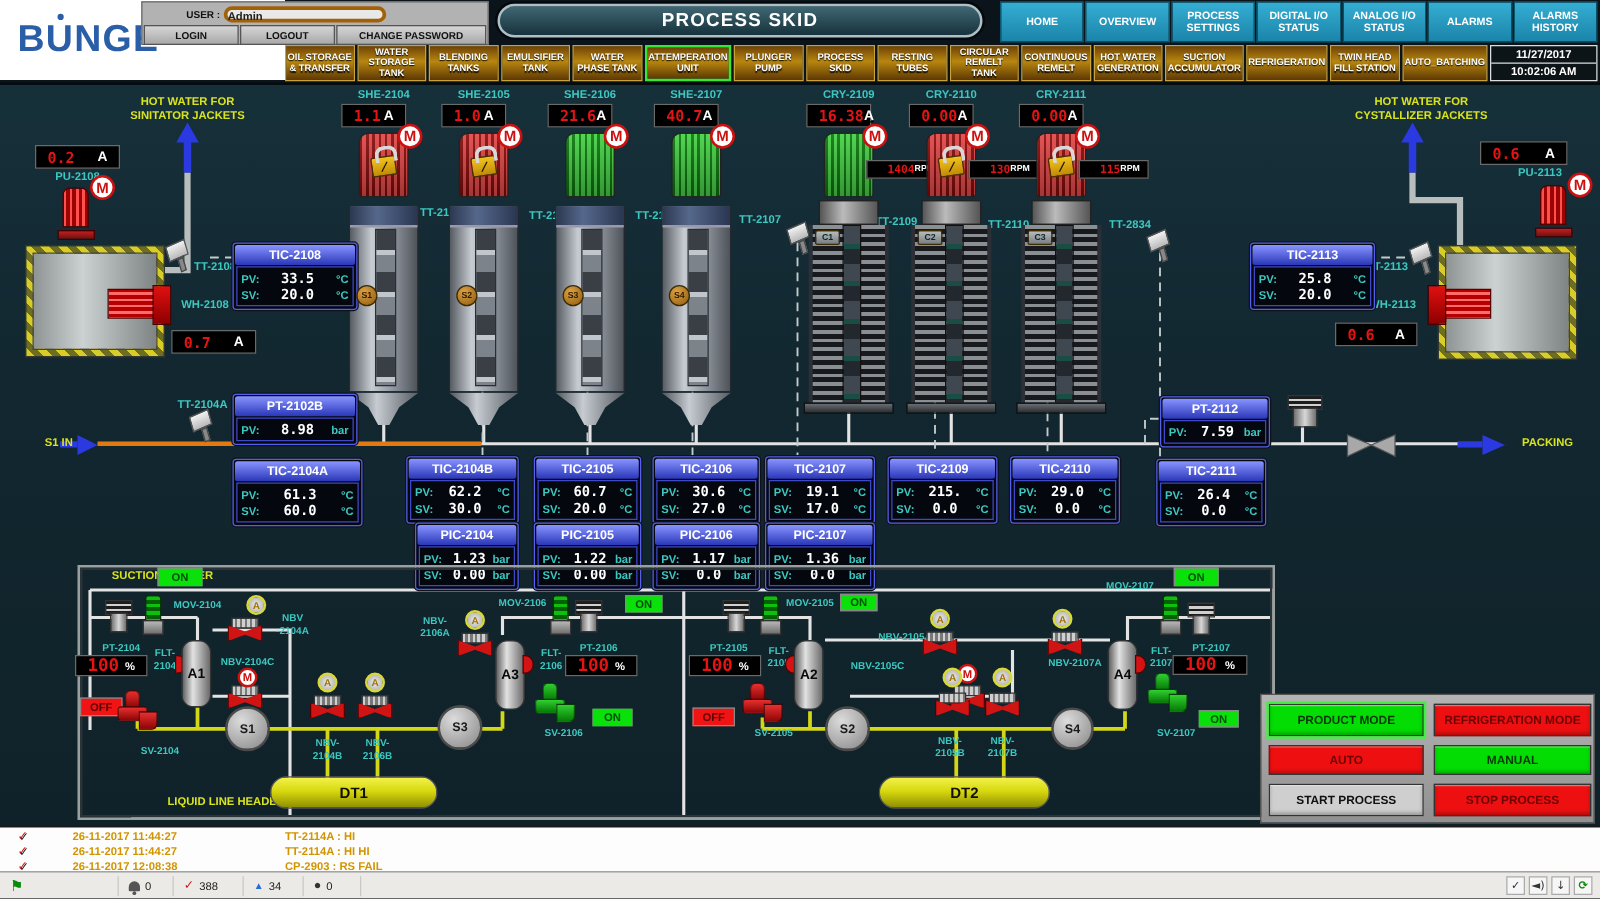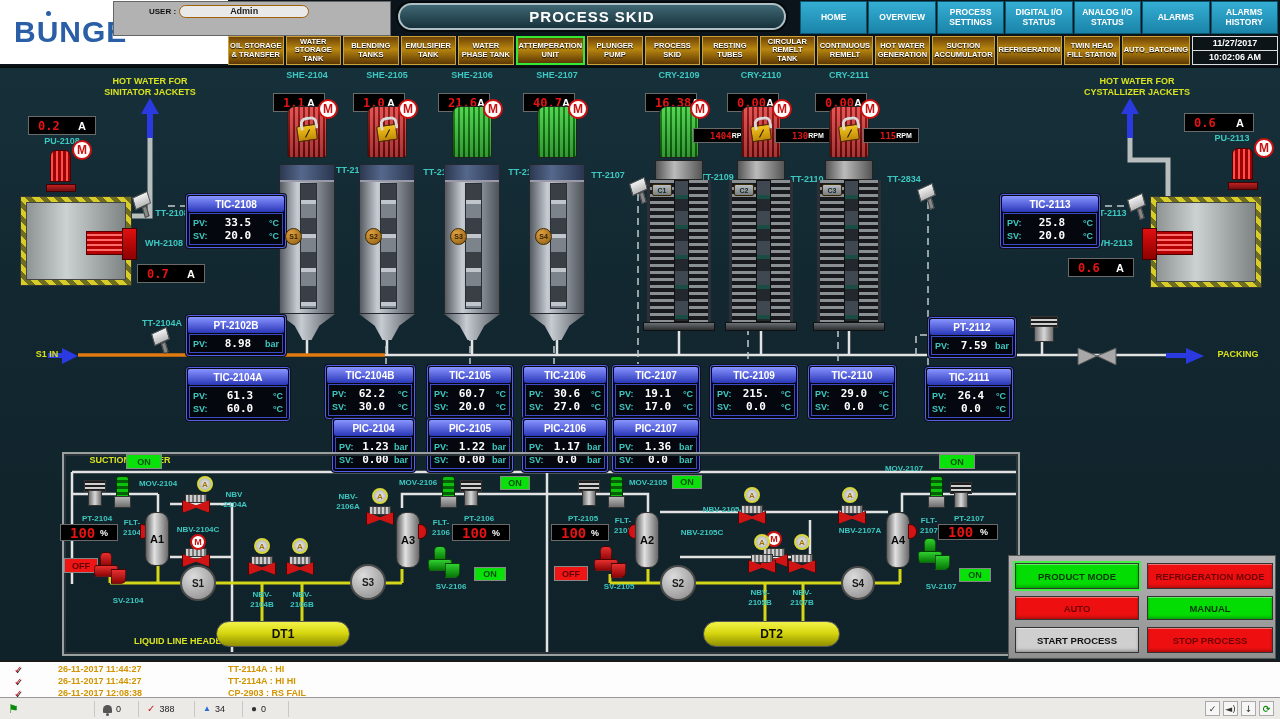--- a/index.html
+++ b/index.html
@@ -8,21 +8,21 @@
 
   
   .hdr{position:absolute;left:0;top:0;width:1280px;height:66px;background:#0a141a;}
   .logo-box{position:absolute;left:0;top:0;width:228px;height:64px;background:#fff;display:flex;align-items:center;padding-left:14px;}
   .logo{font:bold 30px "Liberation Sans",sans-serif;color:#2a5fa8;letter-spacing:1px;position:relative;}
   .logo .u{position:relative;}
   .logo .u::after{content:"";position:absolute;left:50%;top:-4px;width:5px;height:5px;margin-left:-2px;border-radius:50%;background:#2a5fa8;}
   .login-panel{position:absolute;left:113px;top:1px;width:278px;height:35px;background:#b2b2b2;border:1px solid #666;}
   .user-row{display:flex;align-items:center;height:18px;padding-left:35px;}
   .user-label{font:bold 8px "Liberation Sans",sans-serif;color:#111;margin-right:3px;}
-  .user-field{width:130px;height:13px;background:#e9e9e9;border:1px solid #a16207;border-radius:7px;text-align:center;font:bold 9px "Liberation Sans",sans-serif;color:#222;line-height:11px;}
+  .user-field{width:130px;height:13px;background:#e9e9e9;border:3px solid #a16207;border-radius:7px;font:bold 9px "Liberation Sans",sans-serif;color:#222;line-height:11px;}
   .auth-row{display:flex;height:16px;gap:1px;padding:0 1px;}
   .auth-row .abtn{flex:1;background:linear-gradient(#d6d6d6,#a8a8a8);border:1px solid #555;font:bold 8px "Liberation Sans",sans-serif;color:#111;display:flex;align-items:center;justify-content:center;cursor:pointer;}
   .title-pill{position:absolute;left:398px;top:3px;width:388px;height:27px;border-radius:14px;background:linear-gradient(180deg,#3f6874,#17323c);border:2px solid #aebfc5;box-shadow:0 0 0 2px #05090c;display:flex;align-items:center;justify-content:center;font:bold 15px "Liberation Sans",sans-serif;color:#fff;letter-spacing:1px;}
   .top-nav{position:absolute;left:800px;top:1px;width:478px;height:33px;display:flex;gap:1px;}
   .bbtn{flex:1;background:linear-gradient(180deg,#35aed4,#1b84a9);border:1px solid #0b5870;color:#fff;font:bold 8.5px "Liberation Sans",sans-serif;display:flex;align-items:center;justify-content:center;text-align:center;line-height:1.15;cursor:pointer;}
   .unit-nav{position:absolute;left:228px;top:36px;width:962px;height:29px;display:flex;gap:2px;}
   .gbtn{flex:1;background:linear-gradient(180deg,#6e4306,#b8860f 45%,#5d3804);border:1px solid #caa23c;color:#fff;font:bold 7.5px "Liberation Sans",sans-serif;display:flex;align-items:center;justify-content:center;text-align:center;line-height:1.15;padding:1px;text-shadow:0 1px 1px #000;cursor:pointer;}
   .gbtn.active{border:2px solid #35e835;}
   .dt-box{position:absolute;left:1192px;top:36px;width:86px;height:29px;border:1px solid #dcdcdc;background:#0d1418;}
   .dt-box div{height:50%;display:flex;align-items:center;justify-content:center;font:bold 9px "Liberation Sans",sans-serif;color:#fff;}
@@ -44,21 +44,21 @@
   .fp-title{height:16px;margin:1px;background:linear-gradient(180deg,#8894ff,#2a37b8);border-radius:2px;color:#fff;font:bold 10px "Liberation Sans",sans-serif;display:flex;align-items:center;justify-content:center;}
   .fp-body{margin:1px 2px 2px 2px;border:1px solid #3e49c8;padding:2px 3px;}
   .fp-row{display:flex;align-items:center;height:13px;}
   .fp-row .l{width:24px;color:#3cc8c0;font:bold 9px "Liberation Sans",sans-serif;}
   .fp-row .v{flex:1;text-align:center;color:#fff;font:bold 11px "DejaVu Sans Mono",monospace;}
   .fp-row .u{width:20px;text-align:right;color:#3cc8c0;font:bold 9px "Liberation Sans",sans-serif;}
 
   
   .unit{position:absolute;top:2px;width:76px;height:280px;}
   .u-tag{position:absolute;left:0;top:0;width:100%;text-align:center;font:bold 9px "Liberation Sans",sans-serif;color:#3cc8c0;}
-  .u-amps{left:4px;top:23px;width:52px;height:19px;text-decoration:underline;}
+  .u-amps{left:4px;top:13px;width:52px;height:19px;text-decoration:underline;}
   .motor{position:absolute;left:18px;top:36px;width:40px;height:52px;border-radius:8px 8px 3px 3px;border:1px solid #222;}
   .motor.running{background:repeating-linear-gradient(90deg,rgba(0,0,0,.35) 0 2px,rgba(255,255,255,.18) 2px 5px),linear-gradient(#2ecc2e,#0a7d0a);}
   .motor.stopped{background:repeating-linear-gradient(90deg,rgba(0,0,0,.35) 0 2px,rgba(255,255,255,.18) 2px 5px),linear-gradient(#e03030,#8d0a0a);}
   .mbadge{position:absolute;right:-12px;top:-8px;width:20px;height:20px;border-radius:50%;background:#fff;border:2px solid #cc1111;color:#cc1111;font:bold 12px "Liberation Sans",sans-serif;display:flex;align-items:center;justify-content:center;}
   .lock{position:absolute;left:9px;top:18px;width:20px;height:16px;background:linear-gradient(#f2c41c,#c08a08);border:1px solid #4a3000;border-radius:2px;transform:rotate(-8deg);}
   .lock::before{content:"";position:absolute;left:3px;top:-9px;width:12px;height:10px;border:3px solid #d8d8d8;border-bottom:none;border-radius:7px 7px 0 0;}
   .lock::after{content:"";position:absolute;left:9px;top:3px;width:1px;height:9px;background:#201400;transform:rotate(35deg);}
   .u-body{position:absolute;left:10px;top:94px;width:56px;height:150px;}
   .she-body{background:linear-gradient(90deg,#565b62,#c7ccd2 32%,#9aa0a8 58%,#4e535a);border:1px solid #23282e;}
   .she-body::before{content:"";position:absolute;left:0;right:0;top:0;height:15px;background:linear-gradient(90deg,#2c3850,#55688c 40%,#2a3650);border-bottom:2px solid #99a;}
@@ -150,20 +150,25 @@
 
   <div class="hdr">
     <div class="logo-box">
       <div class="logo">B<span class="u">U</span>NGE</div>
     </div>
     <div class="login-panel">
       <div class="user-row">
         <span class="user-label">USER :</span>
         <div class="user-field"><span>Admin</span></div>
       </div>
+      <div class="auth-row">
+        <div class="abtn">LOGIN</div>
+        <div class="abtn">LOGOUT</div>
+        <div class="abtn" style="flex:1.6">CHANGE PASSWORD</div>
+      </div>
     </div>
     <div class="title-pill">PROCESS SKID</div>
     <div class="top-nav">
         <div class="bbtn">HOME</div>
         <div class="bbtn">OVERVIEW</div>
         <div class="bbtn">PROCESS SETTINGS</div>
         <div class="bbtn">DIGITAL I/O STATUS</div>
         <div class="bbtn">ANALOG I/O STATUS</div>
         <div class="bbtn">ALARMS</div>
         <div class="bbtn">ALARMS HISTORY</div>

